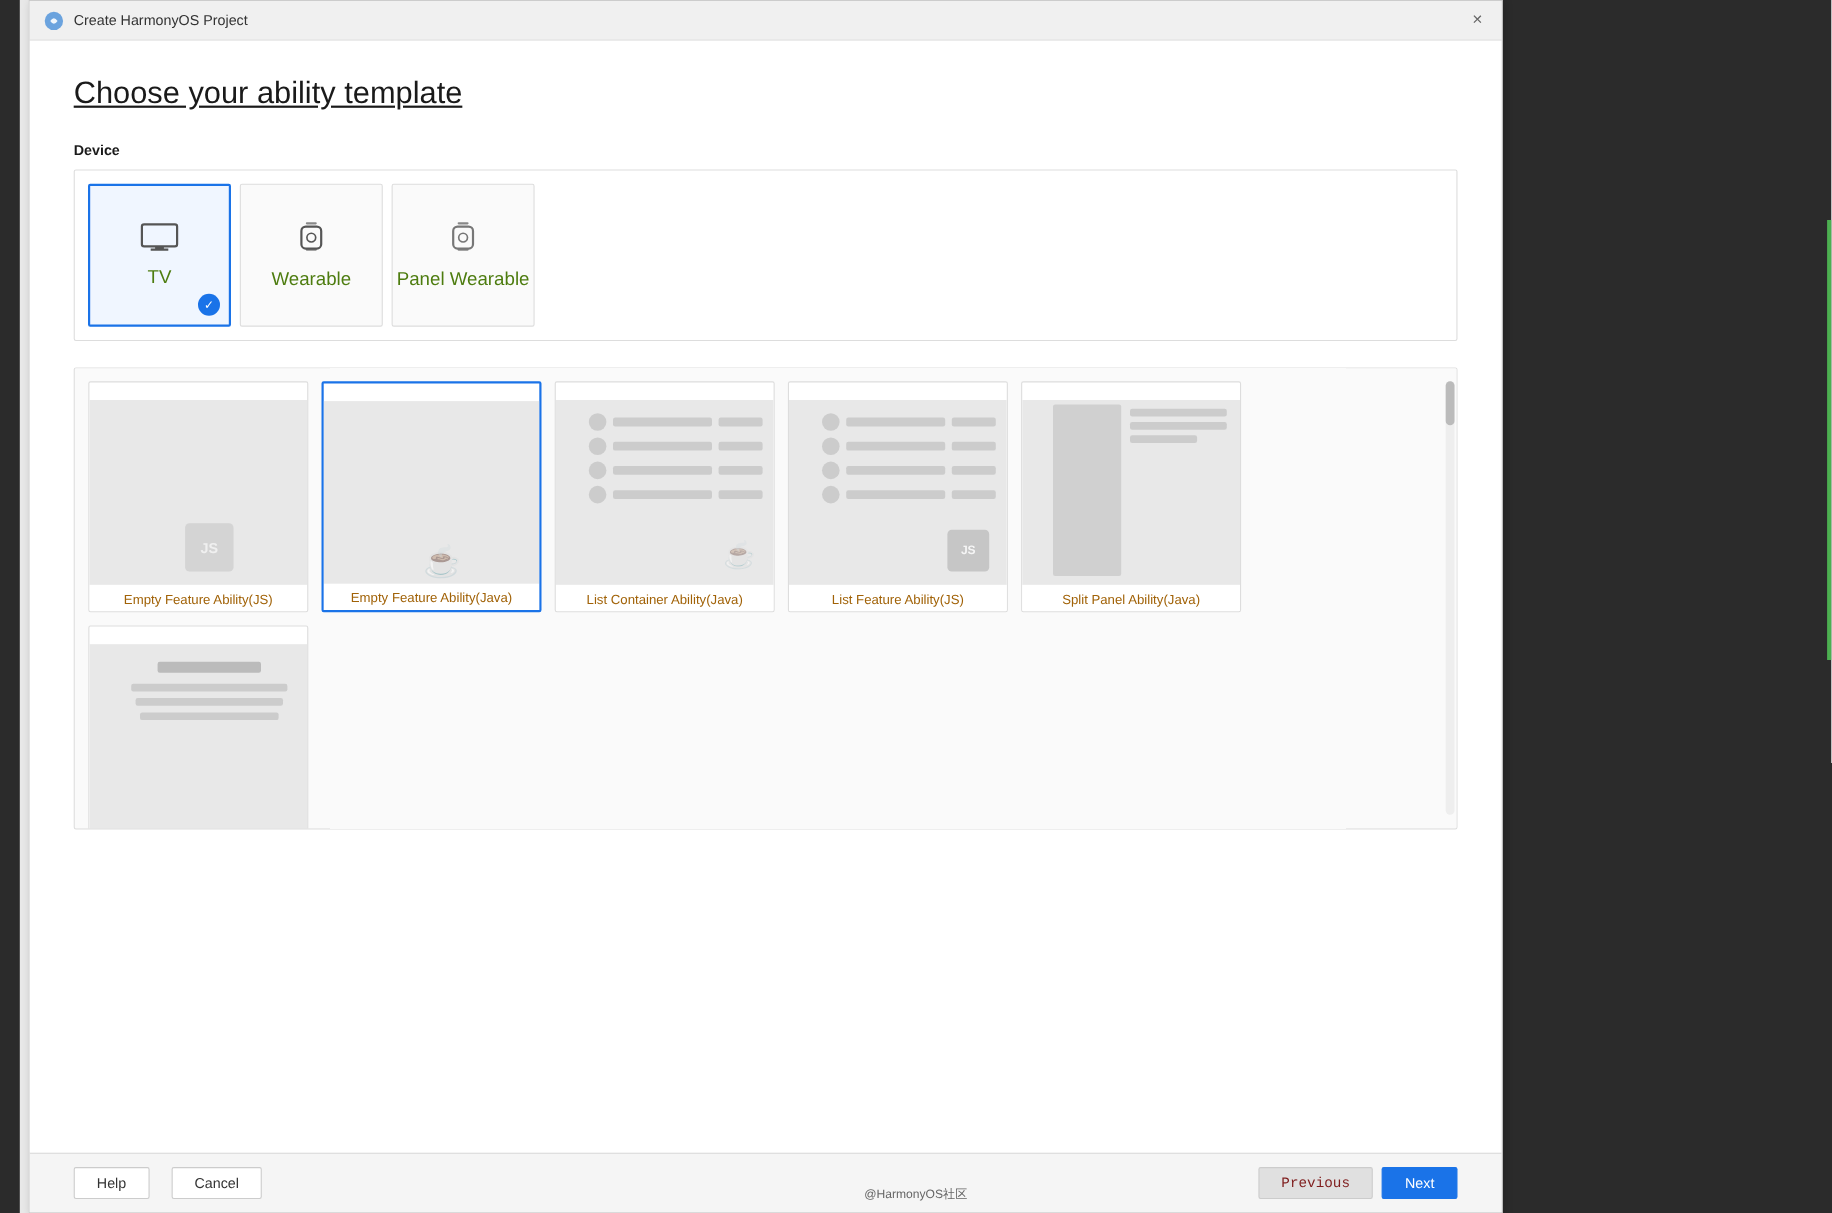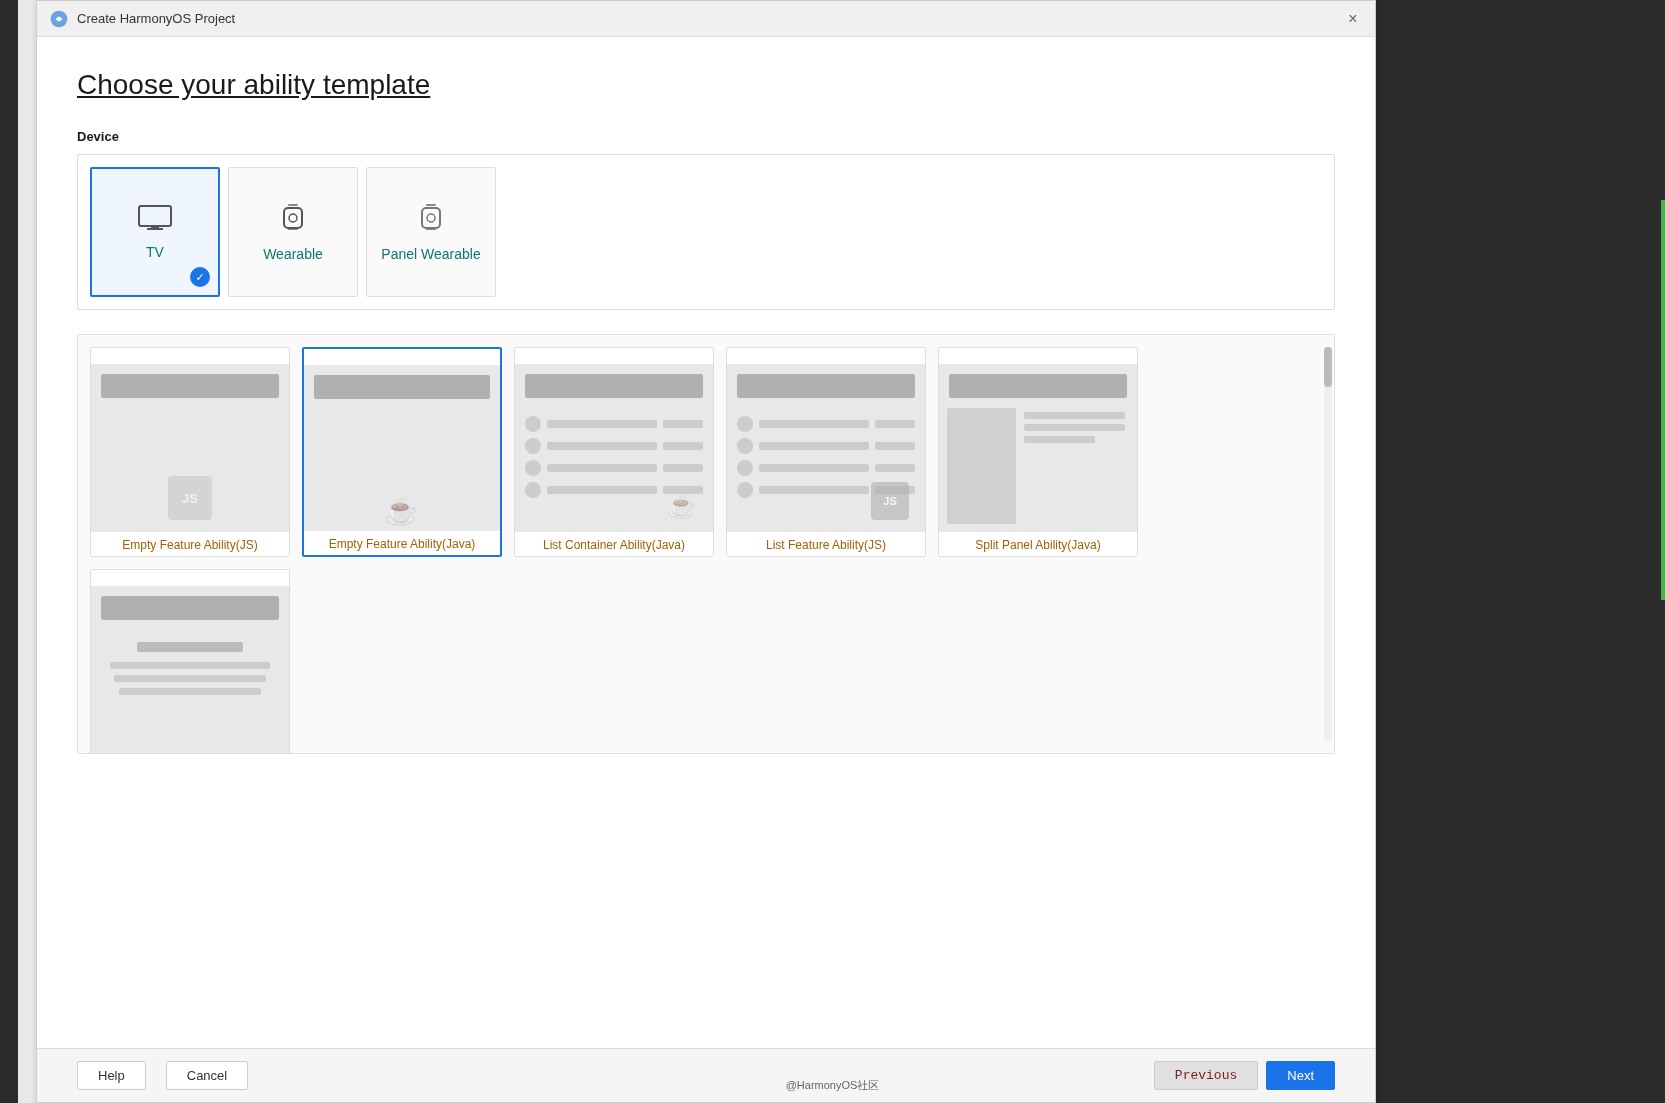--- a/index.html
+++ b/index.html
@@ -8,21 +8,21 @@
       background: #e8e8e8;
       width: 1665px;
       height: 1103px;
       overflow: hidden;
       position: relative;
     }
 
     .window {
       position: absolute;
       top: 0;
-      left: 36px;
+      left: 26px;
       width: 1340px;
       height: 1103px;
       background: #f5f5f5;
       border: 1px solid #ccc;
       box-shadow: 2px 2px 8px rgba(0,0,0,0.2);
       display: flex;
       flex-direction: column;
     }
 
     .title-bar {
@@ -129,22 +129,22 @@
       background: #1a73e8;
       border-radius: 50%;
       display: flex;
       align-items: center;
       justify-content: center;
       color: white;
       font-size: 11px;
     }
 
     .device-label {
-      font-size: 14px;
-      color: #0f766e;
+      font-size: 17px;
+      color: #4d7c0f;
       margin-top: 4px;
     }
 
     .template-section {
       flex: 1;
     }
 
     .template-grid-container {
       border: 1px solid #ddd;
       background: #fafafa;
@@ -175,21 +175,21 @@
 
     .template-card.selected {
       border: 2px solid #1a73e8;
     }
 
     .template-preview {
       flex: 1;
       background: #e8e8e8;
       position: relative;
       display: flex;
-      flex-direction: column;
+      flex-direction: row;
       margin-top: 16px;
     }
 
     .preview-header {
       height: 24px;
       background: #b0b0b0;
       margin: 10px 10px 6px 10px;
       border-radius: 2px;
       flex-shrink: 0;
     }

